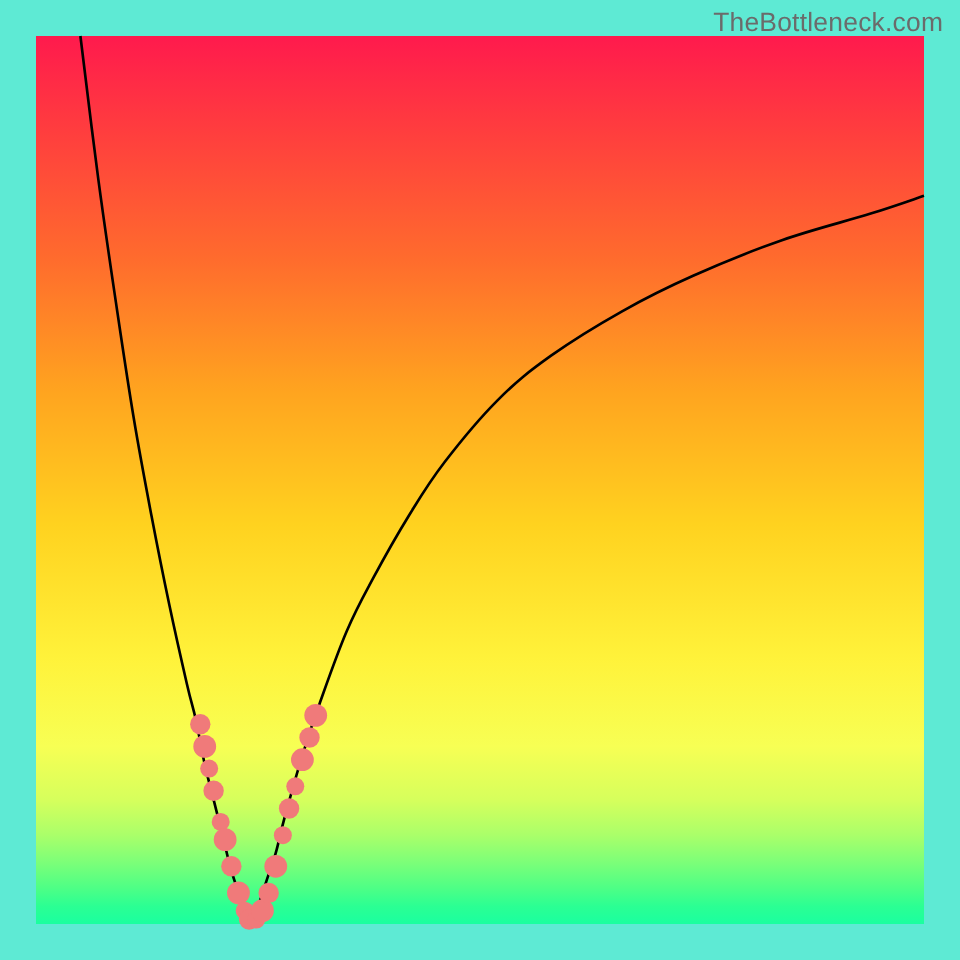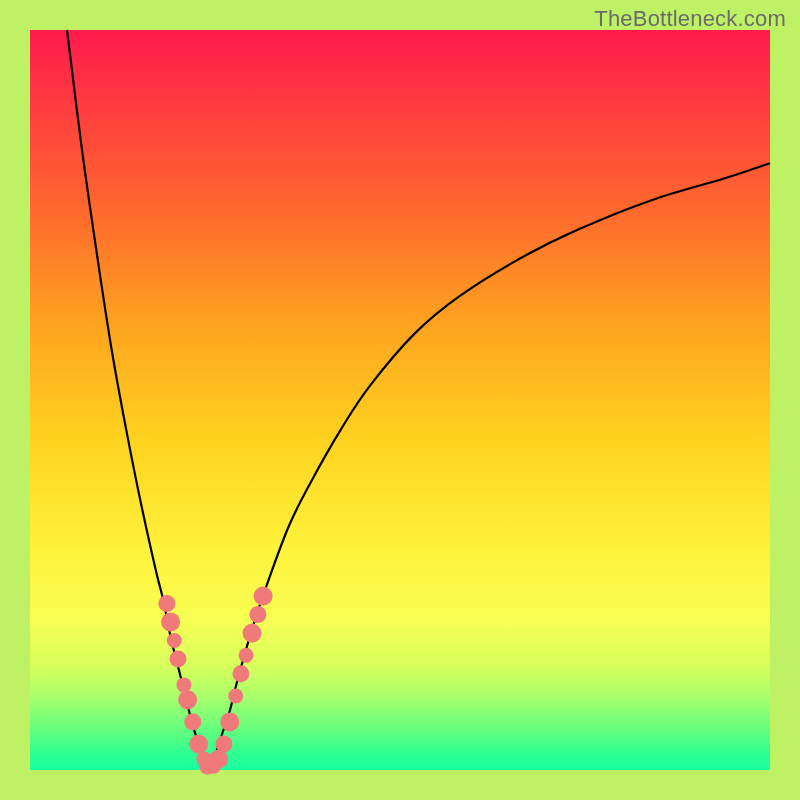--- a/index.html
+++ b/index.html
@@ -8,21 +8,21 @@
     width: 800px;
     height: 800px;
     overflow: hidden;
     background: #000;
     font-family: Arial, Helvetica, sans-serif;
   }
   .frame {
     position: absolute;
     left: 0; top: 0;
     width: 800px; height: 800px;
-    background: #bef264;
+    background: #5eead4;
   }
   .plot-area {
     position: absolute;
     left: 30px;
     top: 30px;
     width: 740px;
     height: 740px;
     
     background: linear-gradient(
       to bottom,

